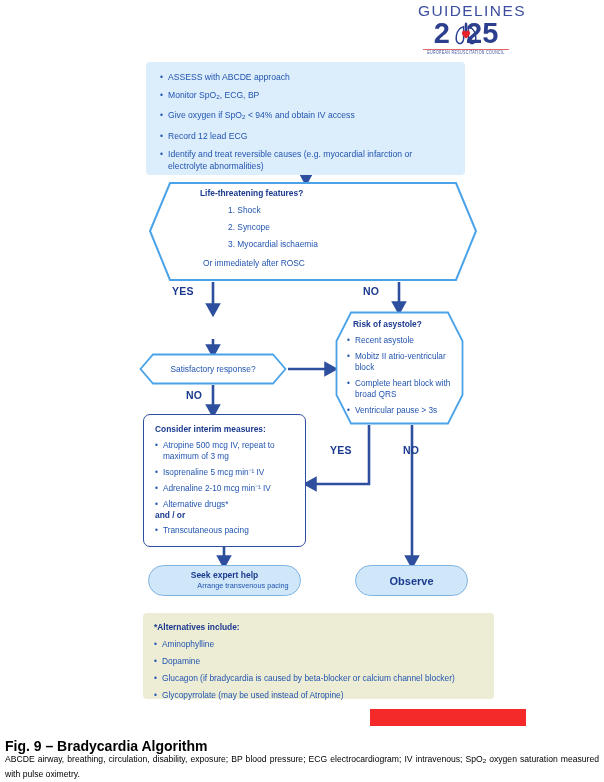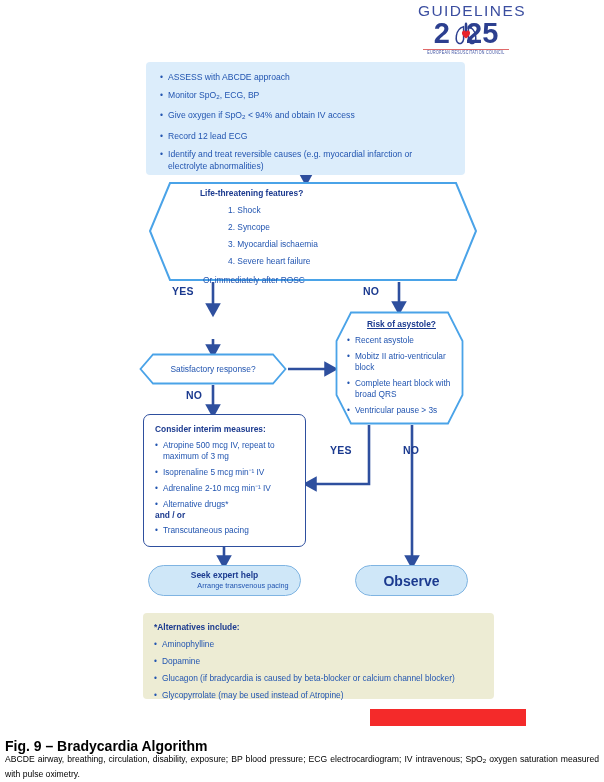--- a/index.html
+++ b/index.html
@@ -56,21 +56,21 @@
   .hex .hexin{position:relative;}
 
   #life{left:148px;top:181px;width:330px;height:101px;}
   #life .hexin{padding:7px 0 0 52px;}
   #life .lt{font-weight:700;font-size:8.4px;color:#1b3a8f;}
   #life .num{font-size:8.4px;color:#2255b0;margin-top:7px;padding-left:28px;}
   #life .rosc{font-size:8.4px;color:#2255b0;margin-top:9px;padding-left:3px;}
 
   #asys{left:335px;top:311px;width:129px;height:114px;}
   #asys .hexin{padding:7px 8px 0 12px;}
-  #asys .node-title{text-align:center;text-decoration:underline;}
+  #asys .node-title{padding-left:6px;}
   #asys .node-li{margin-top:5px;font-size:8.3px;line-height:11px;}
 
   #satis{left:139px;top:353px;width:148px;height:40px;}
   #satis .hexin{
     height:32px;display:flex;align-items:center;justify-content:center;
     font-size:8.4px;color:#2255b0;font-weight:400;
   }
 
   
   .rbox{
@@ -95,21 +95,21 @@
   
   .pill{
     position:absolute;box-sizing:border-box;
     background:#cfe7f8;border:1.4px solid #7fb4e2;border-radius:30px;
     display:flex;flex-direction:column;align-items:center;justify-content:center;
   }
   #seek{left:148px;top:565px;width:153px;height:31px;}
   #seek .p1{font-size:8.5px;font-weight:700;color:#1b3a8f;line-height:11px;}
   #seek .p2{font-size:7.3px;color:#2255b0;line-height:10px;margin-left:37px;}
   #observe{left:355px;top:565px;width:113px;height:31px;}
-  #observe .p1{font-size:14px;font-weight:700;color:#1b3a8f;}
+  #observe .p1{font-size:11px;font-weight:700;color:#1b3a8f;}
 
   
   #alts{
     left:143px;top:613px;width:351px;height:86px;
     background:#edecd4;border-radius:4px;
     padding:8px 10px 0 11px;box-sizing:border-box;
   }
   #alts .node-title{font-size:8.4px;}
   #alts .node-li{font-size:8.4px;margin-top:6px;line-height:11px;}
 
@@ -206,21 +206,20 @@
 
   <div class="hex" id="life">
     <svg width="330" height="101" viewBox="0 0 330 101">
       <polygon points="22,2 308,2 328,50 308,99 22,99 2,50" fill="#ffffff" stroke="#4aa3e8" stroke-width="2"></polygon>
     </svg>
     <div class="hexin">
       <div class="lt">Life-threatening features?</div>
       <div class="num">1. Shock</div>
       <div class="num">2. Syncope</div>
       <div class="num">3. Myocardial ischaemia</div>
-      <div class="num">4. Severe heart failure</div>
       <div class="rosc">Or immediately after ROSC</div>
     </div>
   </div>
 
   <div class="blabel" style="left:172px;top:285px;">YES</div>
   <div class="blabel" style="left:363px;top:285px;">NO</div>
   <div class="blabel" style="left:249px;top:353px;">YES</div>
   <div class="blabel" style="left:186px;top:389px;">NO</div>
   <div class="blabel" style="left:330px;top:444px;">YES</div>
   <div class="blabel" style="left:403px;top:444px;">NO</div>

